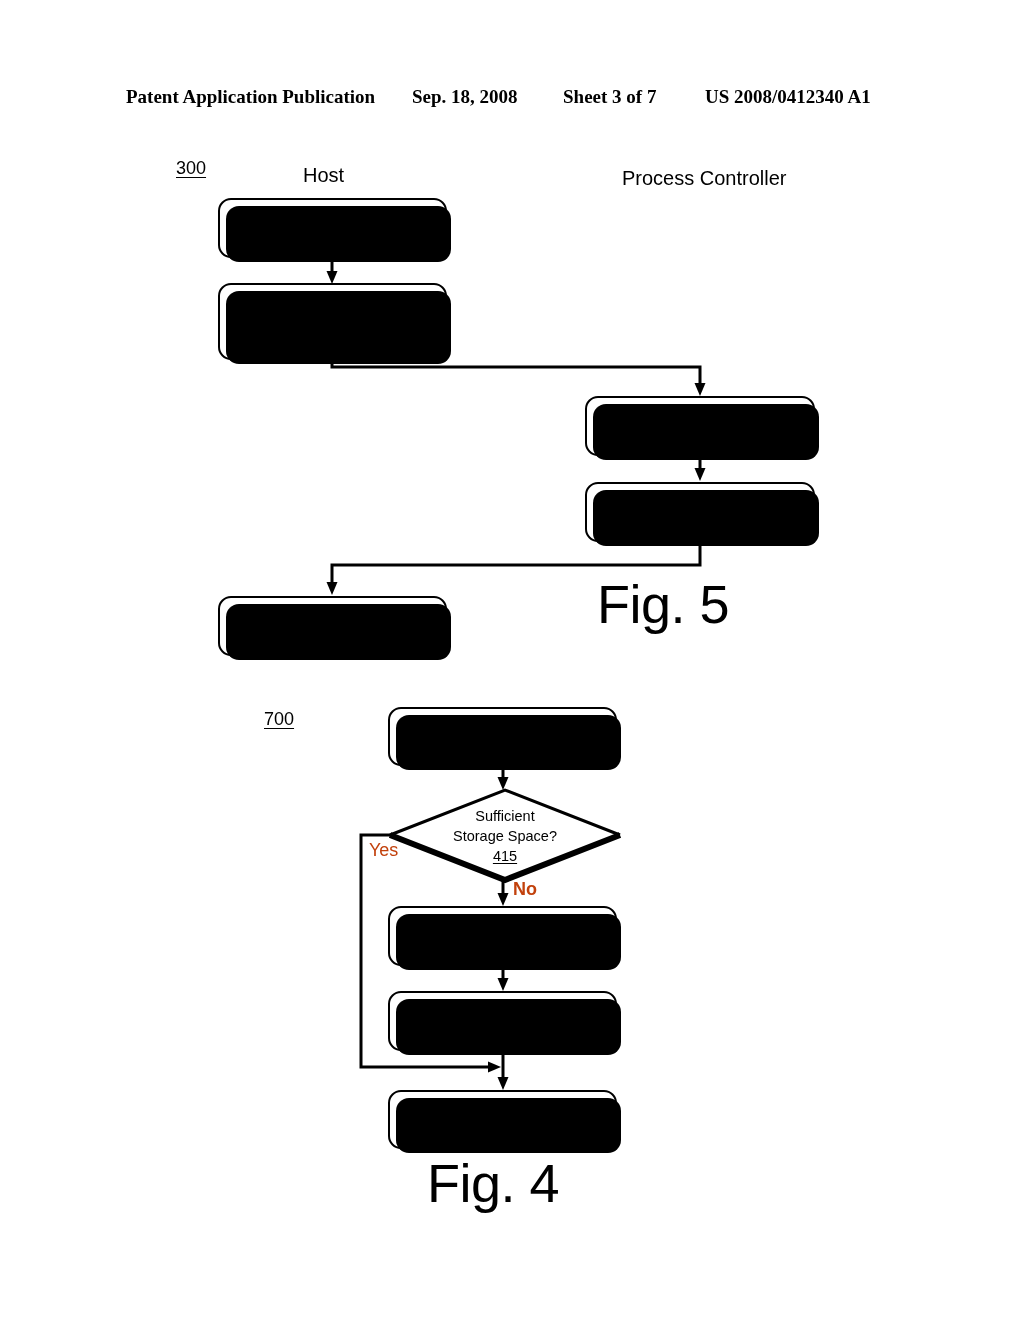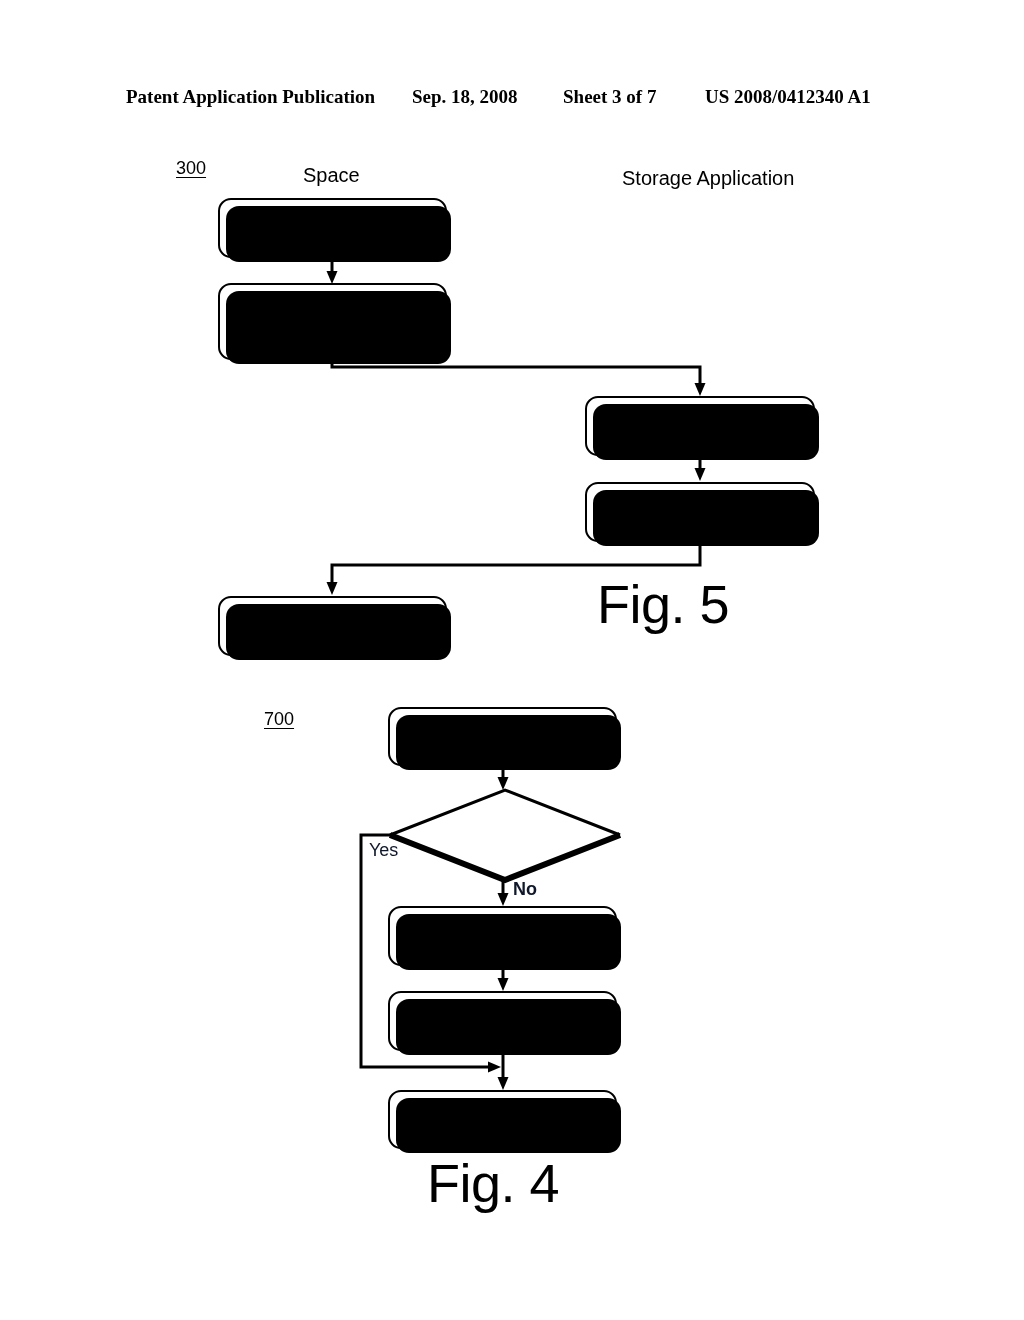--- a/index.html
+++ b/index.html
@@ -118,21 +118,21 @@
     position: absolute;
     font-size: 18px;
     color: #000;
     text-decoration: underline;
     text-underline-offset: 3px;
     white-space: nowrap;
   }
   .branch-label {
     position: absolute;
     font-size: 18px;
-    color: #0f172a;
+    color: #c2410c;
     white-space: nowrap;
   }
   .fig-caption {
     position: absolute;
     font-size: 54px;
     color: #000;
     white-space: nowrap;
     letter-spacing: -0.5px;
   }
 </style>
@@ -173,23 +173,23 @@
 
     <line x1="503" y1="1051" x2="503" y2="1081"></line>
     <polygon points="503,1090 497.5,1077 508.5,1077"></polygon>
 
     <polyline points="390,835 361,835 361,1067 492,1067"></polyline>
     <polygon points="501,1067 488,1061.5 488,1072.5"></polygon>
   </svg>
 
   <div class="ref-num" style="left:176px; top:158px;">300</div>
 
-  <div class="col-title" style="left:303px; top:164px;">Space</div>
-
-  <div class="col-title" style="left:622px; top:167px;">Storage Application</div>
+  <div class="col-title" style="left:303px; top:164px;">Host</div>
+
+  <div class="col-title" style="left:622px; top:167px;">Process Controller</div>
 
   <div class="node" style="left:218px; top:198px; width:229px; height:60px;">
     <span class="ntext">Generate Capacity Query</span>
     <span class="nref">310</span>
   </div>
 
   <div class="node" style="left:218px; top:283px; width:229px; height:77px;">
     <span class="ntext">Send Capacity Query to</span>
     <span class="ntext">Storage System</span>
     <span class="nref">315</span>
@@ -219,20 +219,25 @@
     <span class="nref">410</span>
   </div>
 
   <div class="diamond-wrap" style="left:390px; top:790px; width:230px; height:90px;">
     <svg width="230" height="90" viewBox="0 0 230 90">
 
       <path d="M0,45 L115,0 L230,45" fill="#fff" stroke="#000" stroke-width="3" stroke-linejoin="miter"></path>
 
       <path d="M0,45 L115,90 L230,45" fill="#fff" stroke="#000" stroke-width="6" stroke-linejoin="miter"></path>
     </svg>
+    <div class="diamond-label" style="top:16px;">
+      <span>Sufficient</span><br>
+      <span>Storage Space?</span>
+      <span class="nref">415</span>
+    </div>
   </div>
 
   <div class="branch-label" style="left:369px; top:840px;">Yes</div>
 
   <div class="branch-label" style="left:513px; top:879px;font-weight:bold;">No</div>
 
   <div class="node" style="left:388px; top:906px; width:229px; height:60px;">
     <span class="ntext">Allocate Space from Pool</span>
     <span class="nref">420</span>
   </div>

